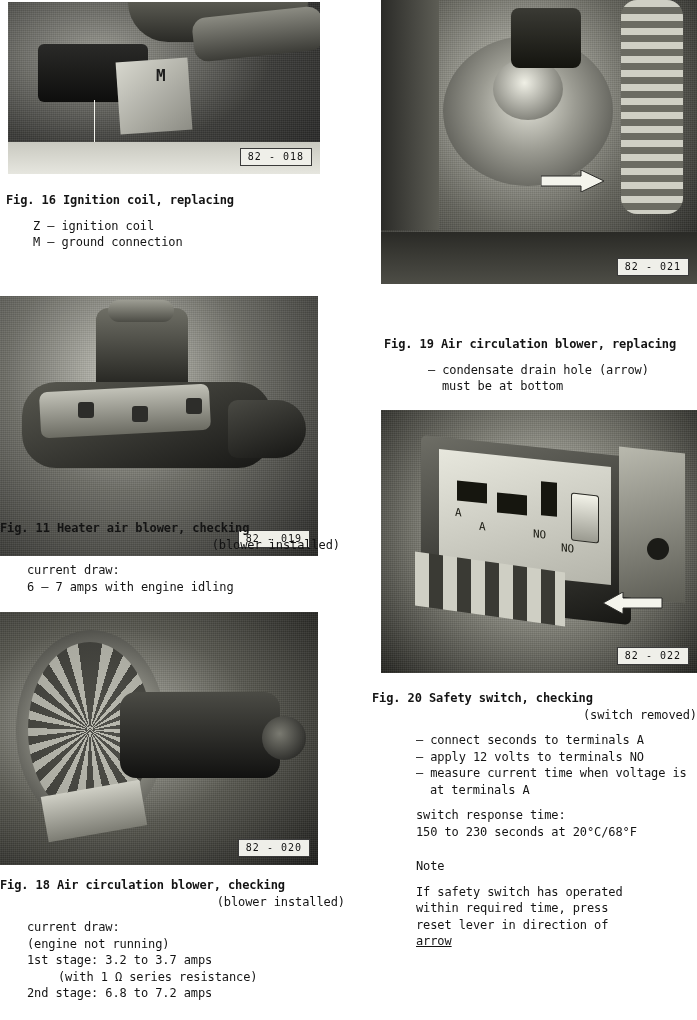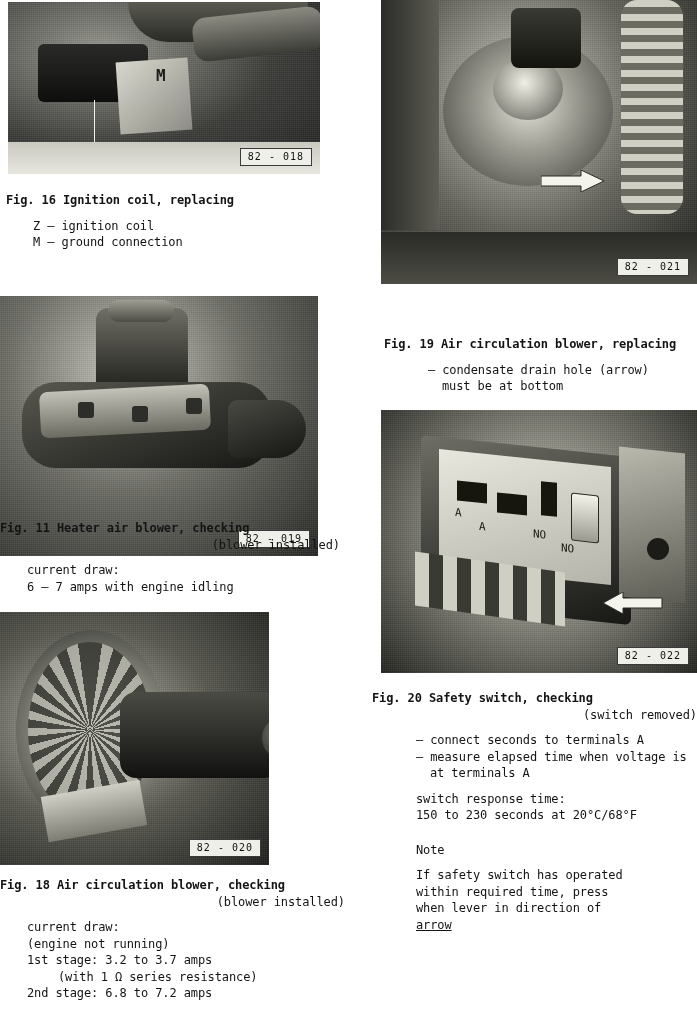--- a/index.html
+++ b/index.html
@@ -155,21 +155,21 @@
     </div>
 
     <div class="cap" style="position:absolute; left:0px; top:520px; width:340px;">
       <div class="figline">Fig. 11 Heater air blower, checking</div>
       <div class="figsub">(blower installed)</div>
       <div class="blank"></div>
       <div class="indent1">current draw:</div>
       <div class="indent1">6 — 7 amps with engine idling</div>
     </div>
 
-    <div class="photo p18" style="position:absolute; left:0px; top:612px; width:269px; height:253px;">
+    <div class="photo p18" style="position:absolute; left:0px; top:612px; width:318px; height:253px;">
       <div class="grain"></div>
       <div class="shape" style="left:16px; top:18px; width:150px; height:200px; background:radial-gradient(circle at 55% 50%, #d5d5cb 0%, #8b8b82 45%, #2a2a27 100%); border-radius:50%;"></div>
       <div class="shape" style="left:28px; top:30px; width:124px; height:176px; background:repeating-conic-gradient(from 0deg, #3a3a35 0deg 8deg, #b6b6ac 8deg 16deg); border-radius:50%; opacity:.85;"></div>
       <div class="shape" style="left:120px; top:80px; width:160px; height:86px; background:linear-gradient(180deg,#4b4b45,#111110); border-radius:16px;"></div>
       <div class="shape" style="left:262px; top:104px; width:44px; height:44px; background:radial-gradient(circle at 40% 40%, #7a7a71, #151514); border-radius:50%;"></div>
       <div class="shape" style="left:44px; top:176px; width:100px; height:46px; background:linear-gradient(180deg,#cfcfc5,#7c7c73); transform:rotate(-10deg);"></div>
       <div class="code-tag">82 - 020</div>
     </div>
 
     <div class="cap" style="position:absolute; left:0px; top:877px; width:345px;">
@@ -233,29 +233,30 @@
         </svg>
       </div>
       <div class="code-tag">82 - 022</div>
     </div>
 
     <div class="cap" style="position:absolute; left:0px; top:690px; width:325px;">
       <div class="figline">Fig. 20 Safety switch, checking</div>
       <div class="figsub">(switch removed)</div>
       <div class="blank"></div>
       <div class="indent2">— connect seconds to terminals A</div>
-      <div class="indent2">— measure elapsed time when voltage is</div>
+      <div class="indent2">— apply 12 volts to terminals NO</div>
+      <div class="indent2">— measure current time when voltage is</div>
       <div class="indent3">at terminals A</div>
       <div class="blank"></div>
       <div class="indent2">switch response time:</div>
       <div class="indent2">150 to 230 seconds at 20°C/68°F</div>
       <div class="blank"></div>
       <div class="blank"></div>
       <div class="indent2">Note</div>
       <div class="blank"></div>
       <div class="indent2">If safety switch has operated</div>
       <div class="indent2">within required time, press</div>
-      <div class="indent2">when lever in direction of</div>
+      <div class="indent2">reset lever in direction of</div>
       <div class="indent2 u">arrow</div>
     </div>
 
   </div>
 </div>
 
 </body></html>

